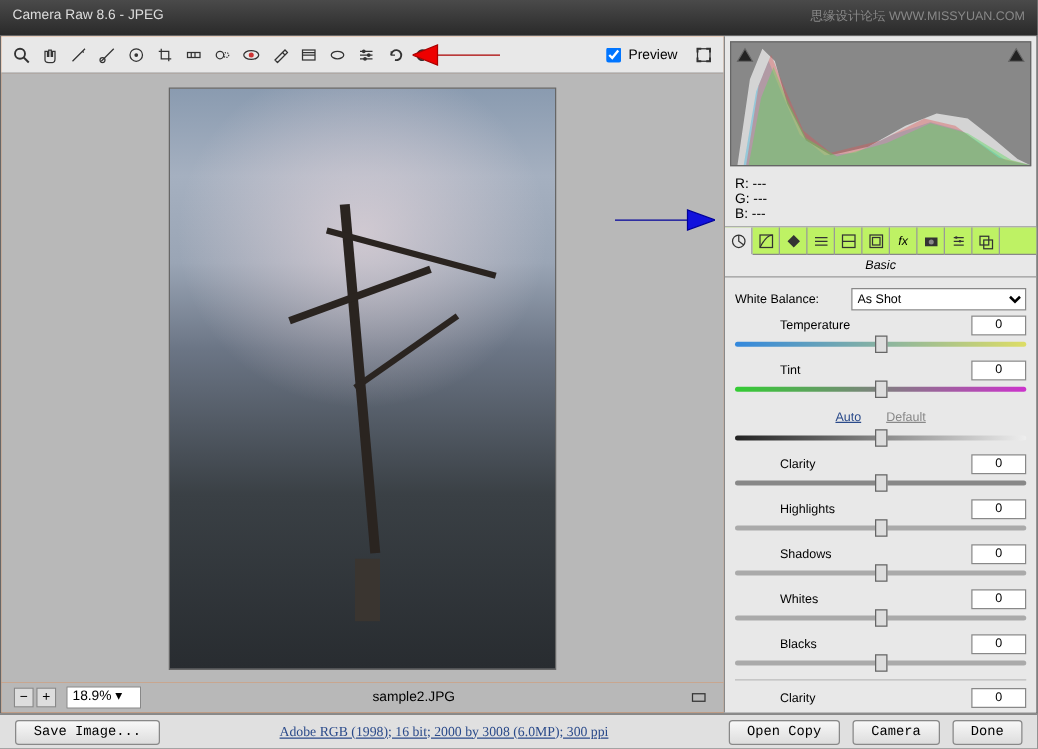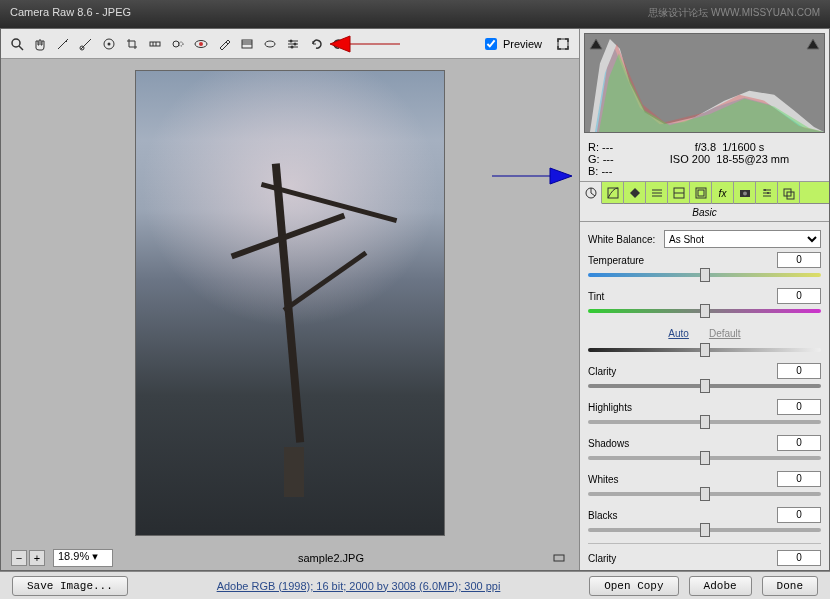--- a/index.html
+++ b/index.html
@@ -33,37 +33,37 @@
 .warn-tri.left-w { top:4px; left:4px; }
 .warn-tri.right-w { top:4px; right:4px; }
 .info-box { padding: 4px 8px; display: flex; font-size: 10px; border-bottom: 1px solid #999; }
 .info-col1 { width: 50px; }
 .info-col2 { flex:1; text-align:center; }
 .panel-tabs { height: 22px; background: #bef264; display: flex; border-bottom: 1px solid #888; position:relative; }
 .ptab { width: 22px; height: 22px; border-right: 1px solid #999; display:flex; align-items:center; justify-content:center; cursor:pointer; }
 .ptab.active { background: #e8e8e8; border-bottom: 1px solid #e8e8e8; }
 .panel-title { text-align:center; padding: 3px; border-bottom: 1px solid #999; font-size:10px;font-style:italic; }
 .panel-body { flex:1; overflow-y:auto; padding: 8px; }
-.row { display:flex; align-items:center; margin-bottom:4px; gap:6px; }
+.row { display:flex; align-items:center; margin-bottom:4px; gap:23px; }
 .row label { width: 70px; font-size:10px; }
 .row select { flex:1; height:18px; border:1px solid #888; background:#fff; font-size:10px; }
 .slider-row { margin-bottom: 8px; }
 .slider-row .top { display:flex; justify-content:space-between; align-items:center; }
-.slider-row .lbl { font-size:10px; }
+.slider-row .lbl { font-size:10px;margin-left:36px; }
 .slider-row .val { width:44px; height:16px; border:1px solid #888; background:#fff; text-align:center; font-size:10px; line-height:14px; }
 .slider-track { height:10px; margin-top:2px; position:relative; }
 .slider-bg { height:4px; width:100%; position:absolute; top:3px; border-radius:2px; }
 .thumb { position:absolute; width:10px; height:14px; background:#ddd; border:1px solid #666; top:-2px; left:50%; transform:translateX(-50%); }
 .auto-row { display:flex; justify-content:center; gap:20px; padding:4px 0; }
 .auto-link { color:#2a4a8a; text-decoration:underline; cursor:pointer; font-size:10px; }
 .auto-link.dis { color:#888; }
 .sep { border-top:1px solid #bbb; margin: 6px 0; }
 .footer { height: 28px; background: #e0e0e0; border-top: 1px solid #888; display:flex; align-items:center; padding: 0 12px; gap:10px; }
 .btn { height:20px; padding: 0 14px; border:1px solid #888; background:linear-gradient(#f8f8f8,#ddd); border-radius:3px; cursor:pointer; font-size:11px;font-family:Liberation Mono, monospace; }
-.link { color:#2a4a8a; text-decoration:underline; flex:1; text-align:center; cursor:pointer; }
+.link { color:#2a4a8a; text-decoration:underline; flex:1; text-align:center; cursor:pointer;font-family:Liberation Serif, serif; }
 .red-arrow { position:absolute; top:32px; left:330px; pointer-events:none; }
 .blue-arrow { position:absolute; top:164px; left:492px; pointer-events:none; z-index:10; }
 .checkbox { width:12px; height:12px; }
 </style>
 </head>
 <body>
 
 <div class="titlebar">
   <span>Camera Raw 8.6 - JPEG</span>
   <span class="watermark">思缘设计论坛 WWW.MISSYUAN.COM</span>
@@ -214,24 +214,20 @@
         <path d="M0 100 L12 100 L22 35 L32 10 L42 35 L58 72 L80 90 L120 80 L155 62 L180 68 L215 94 L240 100 Z" fill="#d55" opacity="0.4"></path>
         <path d="M0 100 L14 100 L24 45 L34 20 L44 45 L60 78 L85 93 L125 82 L160 66 L190 74 L225 96 L240 100 Z" fill="#5d5" opacity="0.4"></path>
       </svg>
     </div>
     <div class="info-box">
       <div class="info-col1">
         <div>R:  ---</div>
         <div>G:  ---</div>
         <div>B:  ---</div>
       </div>
-      <div class="info-col2">
-        <div><span>f/3.8</span>&nbsp;&nbsp;<span>1/1600 s</span></div>
-        <div><span>ISO 200</span>&nbsp;&nbsp;<span>18-55@23 mm</span></div>
-      </div>
     </div>
     <div class="panel-tabs">
       <div class="ptab active">
           <svg width="14" height="14">
             <circle cx="7" cy="7" r="5" fill="none" stroke="#333"></circle>
             <path d="M7 2 L7 7 L11 10" stroke="#333" fill="none"></path>
           </svg>
         </div>
       <div class="ptab">
           <svg width="14" height="14">
@@ -384,21 +380,21 @@
       </div>
 
     </div>
   </div>
 </div>
 
 <div class="footer">
   <button class="btn">Save Image...</button>
   <span class="link">Adobe RGB (1998); 16 bit; 2000 by 3008 (6.0MP); 300 ppi</span>
   <button class="btn">Open Copy</button>
-  <button class="btn">Adobe</button>
+  <button class="btn">Camera</button>
   <button class="btn">Done</button>
 </div>
 
 <svg class="red-arrow" width="70" height="24">
   <path d="M70 12 L20 12 L20 4 L0 12 L20 20 L20 12" fill="#e00" stroke="#a00"></path>
 </svg>
 <svg class="blue-arrow" width="80" height="24">
   <path d="M0 12 L58 12 L58 4 L80 12 L58 20 L58 12" fill="#11d" stroke="#009"></path>
 </svg>
 

